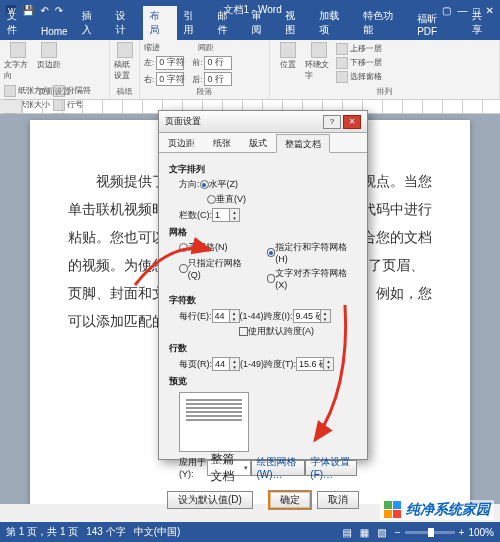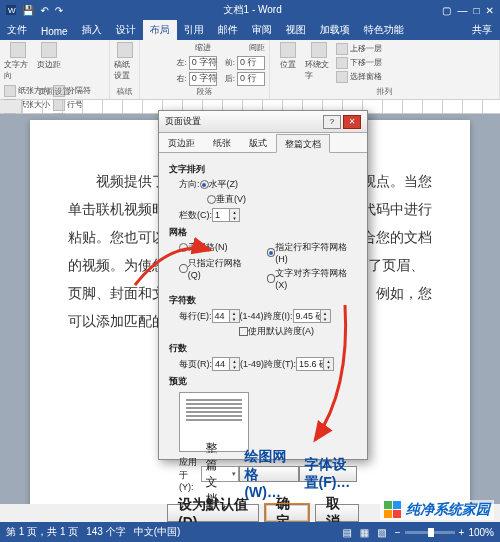--- a/index.html
+++ b/index.html
@@ -45,21 +45,21 @@
   .row { display:flex; align-items:center; gap:0; margin:2px 0 2px 10px; font-size:9px; }
   .radio { width:9px; height:9px; border:1px solid #666; border-radius:50%; display:inline-flex; align-items:center; justify-content:center; }
   .radio.checked::after { content:""; width:4px; height:4px; background:#2861b7; border-radius:50%; }
   .chk { width:9px; height:9px; border:1px solid #666; display:inline-block; }
   .num-input { width:28px; height:14px; border:1px solid #999; background:#fff; display:inline-flex; align-items:center; padding:0 2px; font-size:9px; position:relative; }
   .num-input .spin { position:absolute; right:0; top:0; bottom:0; width:10px; display:flex; flex-direction:column; }
   .num-input .spin div { flex:1; border-left:1px solid #999; font-size:5px; text-align:center; line-height:6px; background:#eee; }
   .preview { width:70px; height:60px; border:1px solid #999; background:#fff; margin:4px 0 4px 10px; padding:6px; display:flex; flex-direction:column; gap:2px; }
   .preview .pl { height:2px; background:#999; }
   .dlg-bottom { display:flex; gap:6px; justify-content:flex-end; padding:4px 8px; }
-  .dlg-btn { height:18px; padding:0 10px; border:1px solid #888; background:linear-gradient(#fdfdfd,#e4e4e4); font-size:14px; display:flex; align-items:center; cursor:pointer;font-weight:bold; }
+  .dlg-btn { height:18px; padding:0 10px; border:1px solid #888; background:linear-gradient(#fdfdfd,#e4e4e4); font-size:10px; display:flex; align-items:center; cursor:pointer; }
   .dlg-btn.hl { outline:1px solid #e08020; box-shadow:0 0 0 1px rgba(224,128,32,.4) inset; }
   .sel { height:16px; border:1px solid #999; background:#fff; font-size:12px; padding:0 3px; display:inline-flex; align-items:center; gap:2px; }
   .sel::after { content:"▾"; font-size:7px; color:#555; margin-left:2px; }
   .link-text { color:#0a4aa0; }
   
   .arrow { position:absolute; pointer-events:none; }
   .logo { position:absolute; right:6px; bottom:22px; display:flex; align-items:center; gap:4px; font-size:14px; font-weight:bold; color:#0a64c8; font-style:italic; background:rgba(255,255,255,.65); padding:1px 4px; }
   .logo-sq { width:18px; height:18px; position:relative; }
   .logo-sq span { position:absolute; width:8px; height:8px; }
   .logo-sq .a{background:#4caf50;left:0;top:0}
@@ -96,20 +96,21 @@
   <div class="tab">Home</div>
   <div class="tab">插入</div>
   <div class="tab">设计</div>
   <div class="tab active">布局</div>
   <div class="tab">引用</div>
   <div class="tab">邮件</div>
   <div class="tab">审阅</div>
   <div class="tab">视图</div>
   <div class="tab">加载项</div>
   <div class="tab">特色功能</div>
+  <div class="tab">福昕PDF</div>
   <div class="share"><span>共享</span></div>
 </div>
 
 <div class="ribbon">
   <div class="rgroup" style="width:110px">
     <div class="body">
       <div class="rbig">
           <div class="ricon"></div>
           <span>文字方向</span>
         </div>
@@ -151,21 +152,21 @@
   <div class="rgroup" style="width:30px">
     <div class="body">
         <div class="rbig">
           <div class="ricon"></div>
           <span>稿纸设置</span>
         </div>
       </div>
     <div class="glabel">稿纸</div>
   </div>
   <div class="rgroup" style="width:130px">
-    <div class="body" style="flex-direction:column;align-items:flex-end">
+    <div class="body" style="align-items:flex-start">
       <div style="display:flex;gap:10px">
         <span>缩进</span>
         <span style="margin-left:28px">间距</span>
       </div>
       <div class="rline">
           <span>左:</span>
           <span class="num-input">
             <span>0 字符</span>
           </span>
       <span style="margin-left:6px">前:</span>

